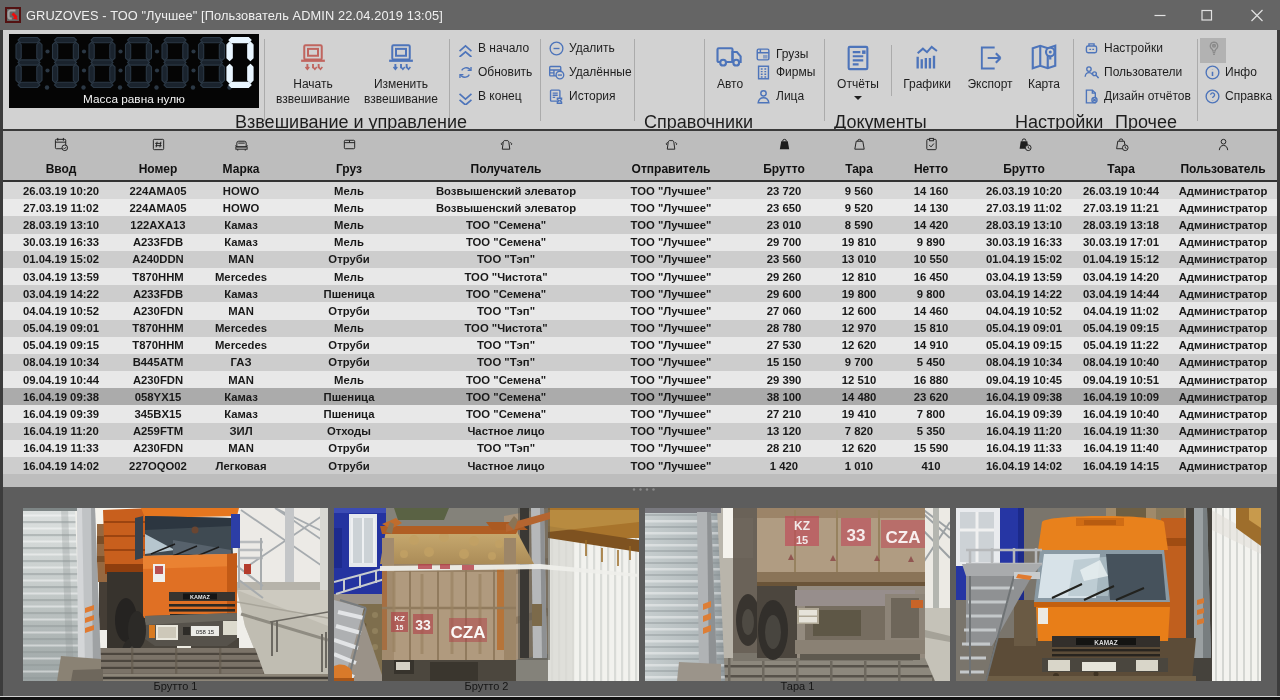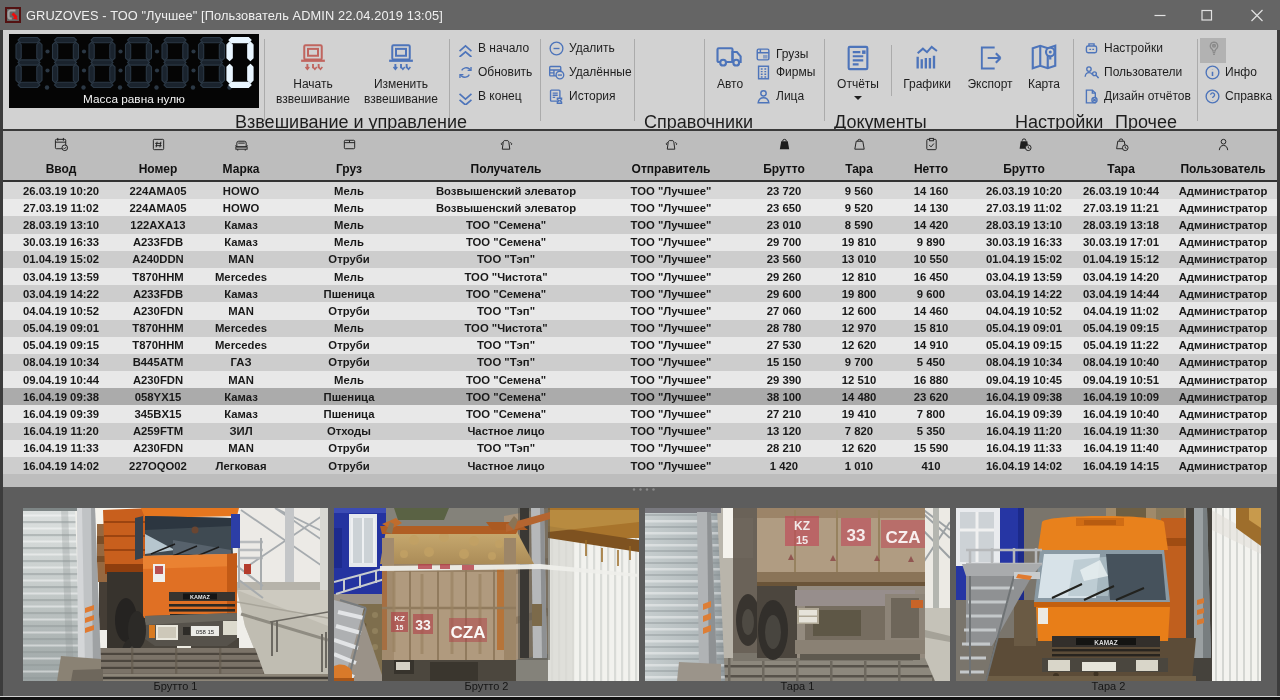--- a/index.html
+++ b/index.html
@@ -498,21 +498,21 @@
         </div>
         <div class="trow odd">
           <div class="tc" style="width:116px">03.04.19 14:22</div>
           <div class="tc" style="width:78px">A233FDB</div>
           <div class="tc" style="width:88px">Камаз</div>
           <div class="tc" style="width:128px">Пшеница</div>
           <div class="tc" style="width:186px">ТОО "Семена"</div>
           <div class="tc" style="width:144px">ТОО "Лучшее"</div>
           <div class="tc" style="width:82px">29 600</div>
           <div class="tc" style="width:68px">19 800</div>
-          <div class="tc" style="width:76px">9 600</div>
+          <div class="tc" style="width:76px">9 800</div>
           <div class="tc" style="width:110px">03.04.19 14:22</div>
           <div class="tc" style="width:84px">03.04.19 14:44</div>
           <div class="tc" style="width:120px">Администратор</div>
         </div>
         <div class="trow even">
           <div class="tc" style="width:116px">04.04.19 10:52</div>
           <div class="tc" style="width:78px">A230FDN</div>
           <div class="tc" style="width:88px">MAN</div>
           <div class="tc" style="width:128px">Отруби</div>
           <div class="tc" style="width:186px">ТОО "Тэп"</div>
@@ -1043,16 +1043,15 @@
           <g stroke="#c4c8ca" stroke-width="3" fill="none">
             <path d="M14 80h44M12 94h40M10 108h36M8 122h32M6 136h28M4 150h26M4 164h24"></path>
           </g>
           <g stroke="#6f7375" stroke-width="2" fill="none">
             <path d="M58 68L30 173M14 68v100"></path>
           </g>
           <path d="M58 310h0" fill="none"></path>
           <rect x="58" y="64" width="26" height="7" fill="#c9ccce"></rect>
           <path d="M62 66l14 2-2 4-14-2z" fill="#e07a30"></path>
         </svg>
-        <div class="cap">Тара 2</div>
       </div>
     </div>
 <div id="bstrip"></div>
 </div>
 </body></html>

